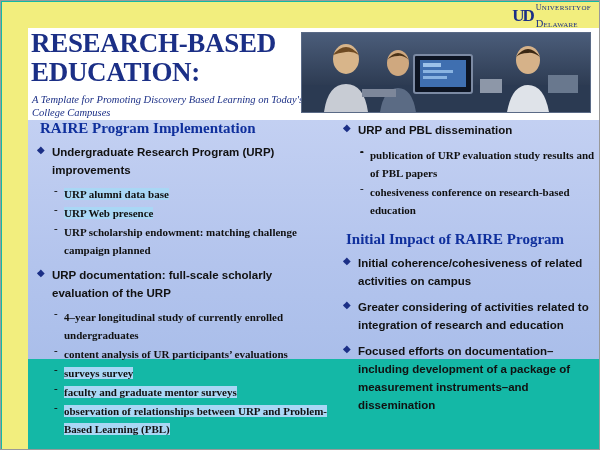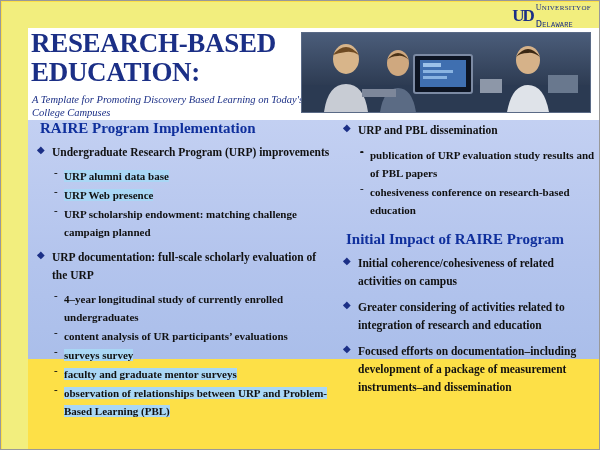--- a/index.html
+++ b/index.html
@@ -12,21 +12,21 @@
     background: #ffffff;
     font-family: "Liberation Serif", serif;
     overflow: hidden;
   }
   #slide {
     position: relative;
     width: 600px;
     height: 450px;
     box-sizing: border-box;
     border: 1px solid #999999;
-    background: #fde047;
+    background: #14b8a6;
     overflow: hidden;
   }
   
   .left-band {
     position: absolute;
     left: 1px;
     top: 1px;
     width: 26px;
     height: 448px;
     background: #f2ee7e;
@@ -71,21 +71,21 @@
     text-align: left;
   }
   .logo-line1 {
     font-family: "Liberation Serif", serif;
     font-size: 8px;
     color: #1b2f86;
     letter-spacing: 0.3px;
     display: block;
   }
   .logo-line2 {
-    font-family: Liberation Mono, monospace;
+    font-family: Liberation Serif, serif;
     font-size: 10.5px;
     color: #1b2f86;
     letter-spacing: 0.2px;
     display: block;
     margin-top: 8px;
   }
   .logo-line1 .small, .logo-line2 .small {
     font-size: 7px;
   }
 
@@ -160,21 +160,21 @@
   }
   .diamond {
     position: absolute;
     left: 3px;
     top: 3px;
     color: #1b2f86;
     font-size: 10px;
     line-height: 10px;
   }
   .bullet-text {
-    font-family: Liberation Serif, serif;
+    font-family: Liberation Sans, sans-serif;
     font-weight: bold;
     font-size: 11.5px;
     line-height: 13.5px;
     color: #111111;
     margin-top: 16px;
   }
   .sub-row {
     position: relative;
     padding-left: 30px;
     margin-bottom: 1px;

